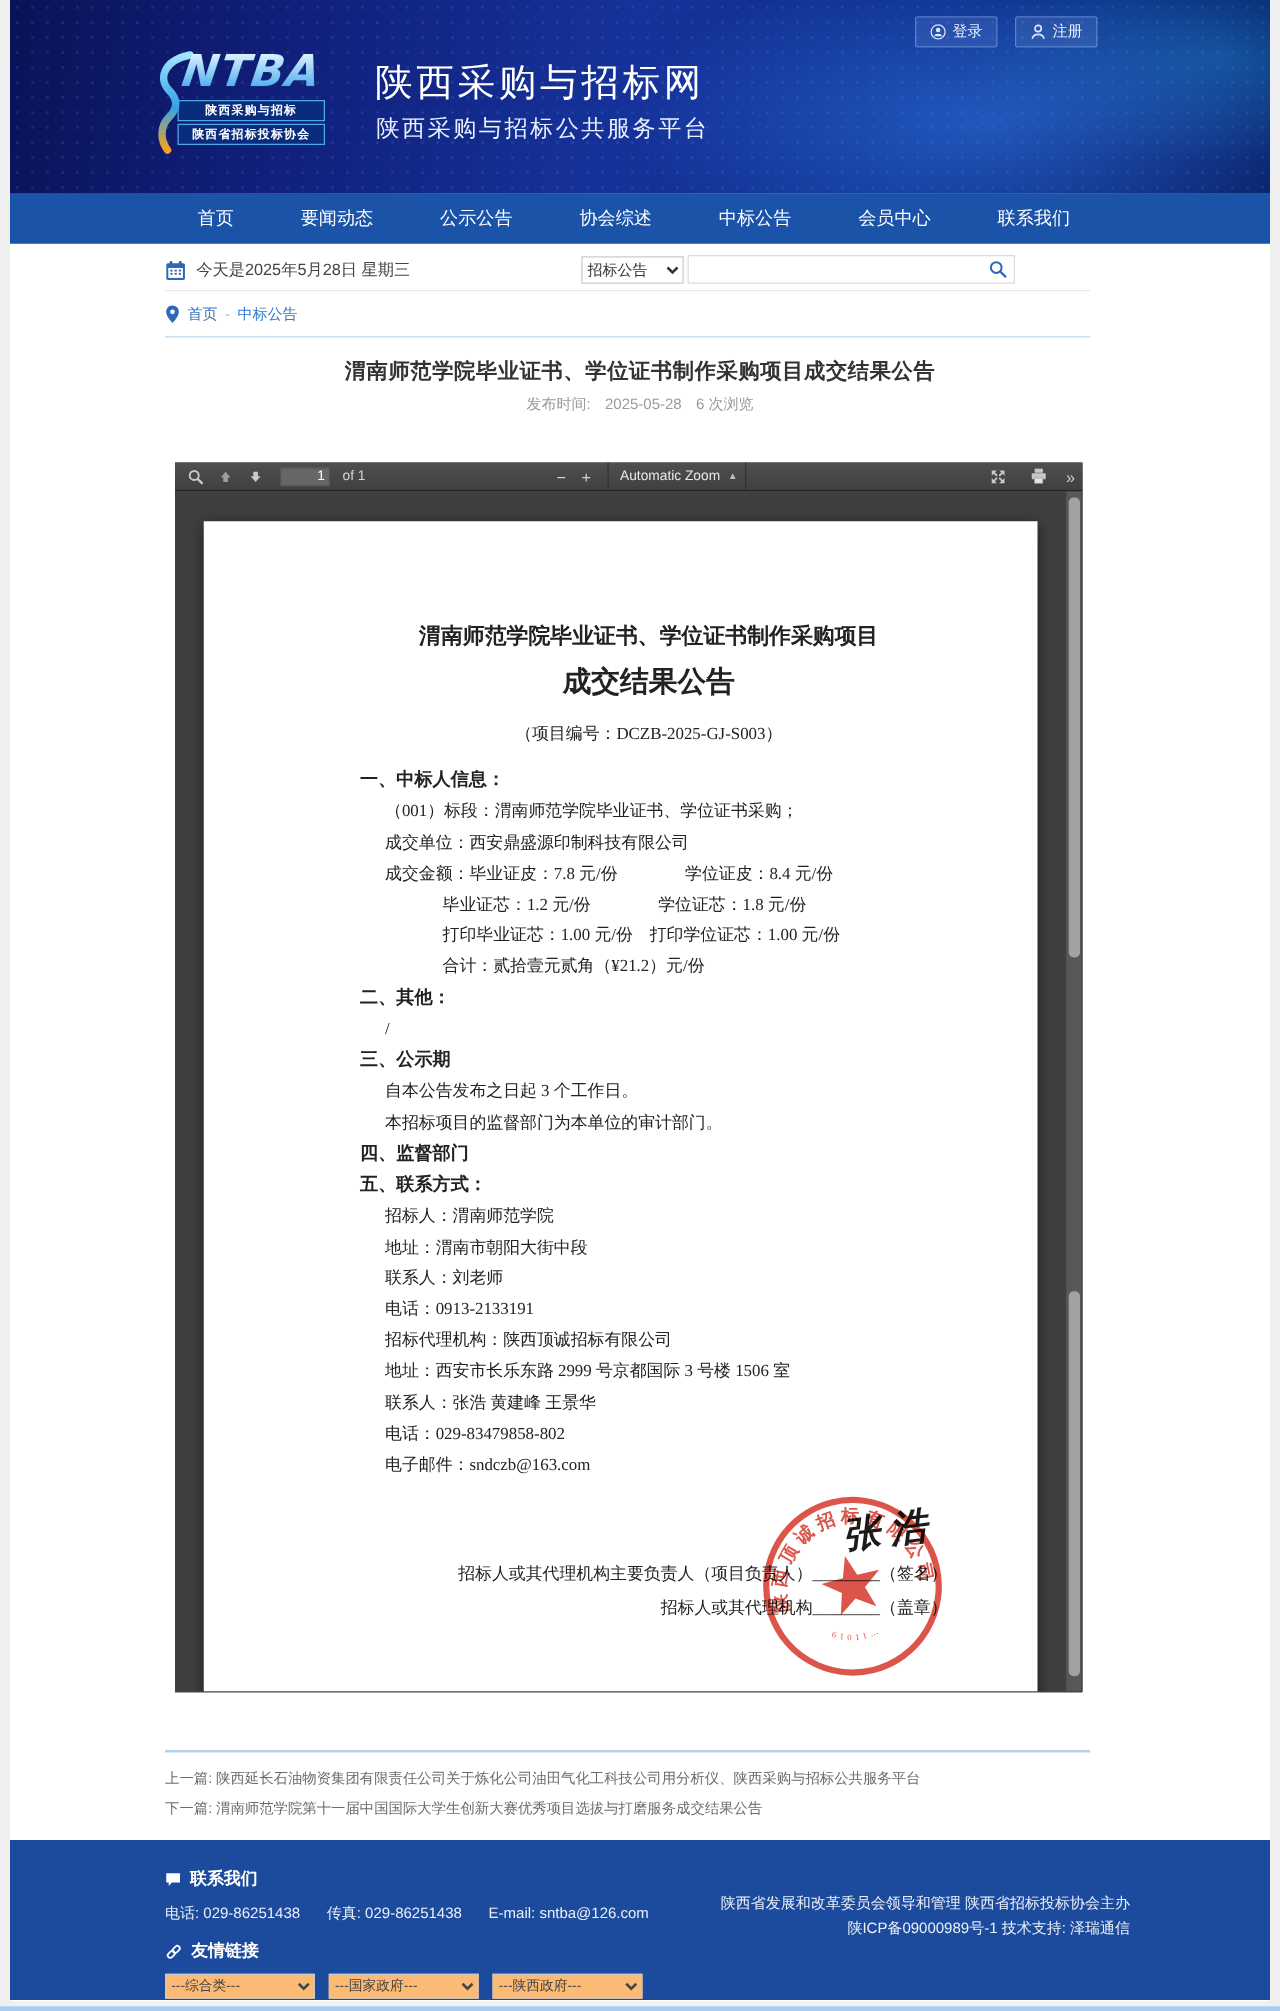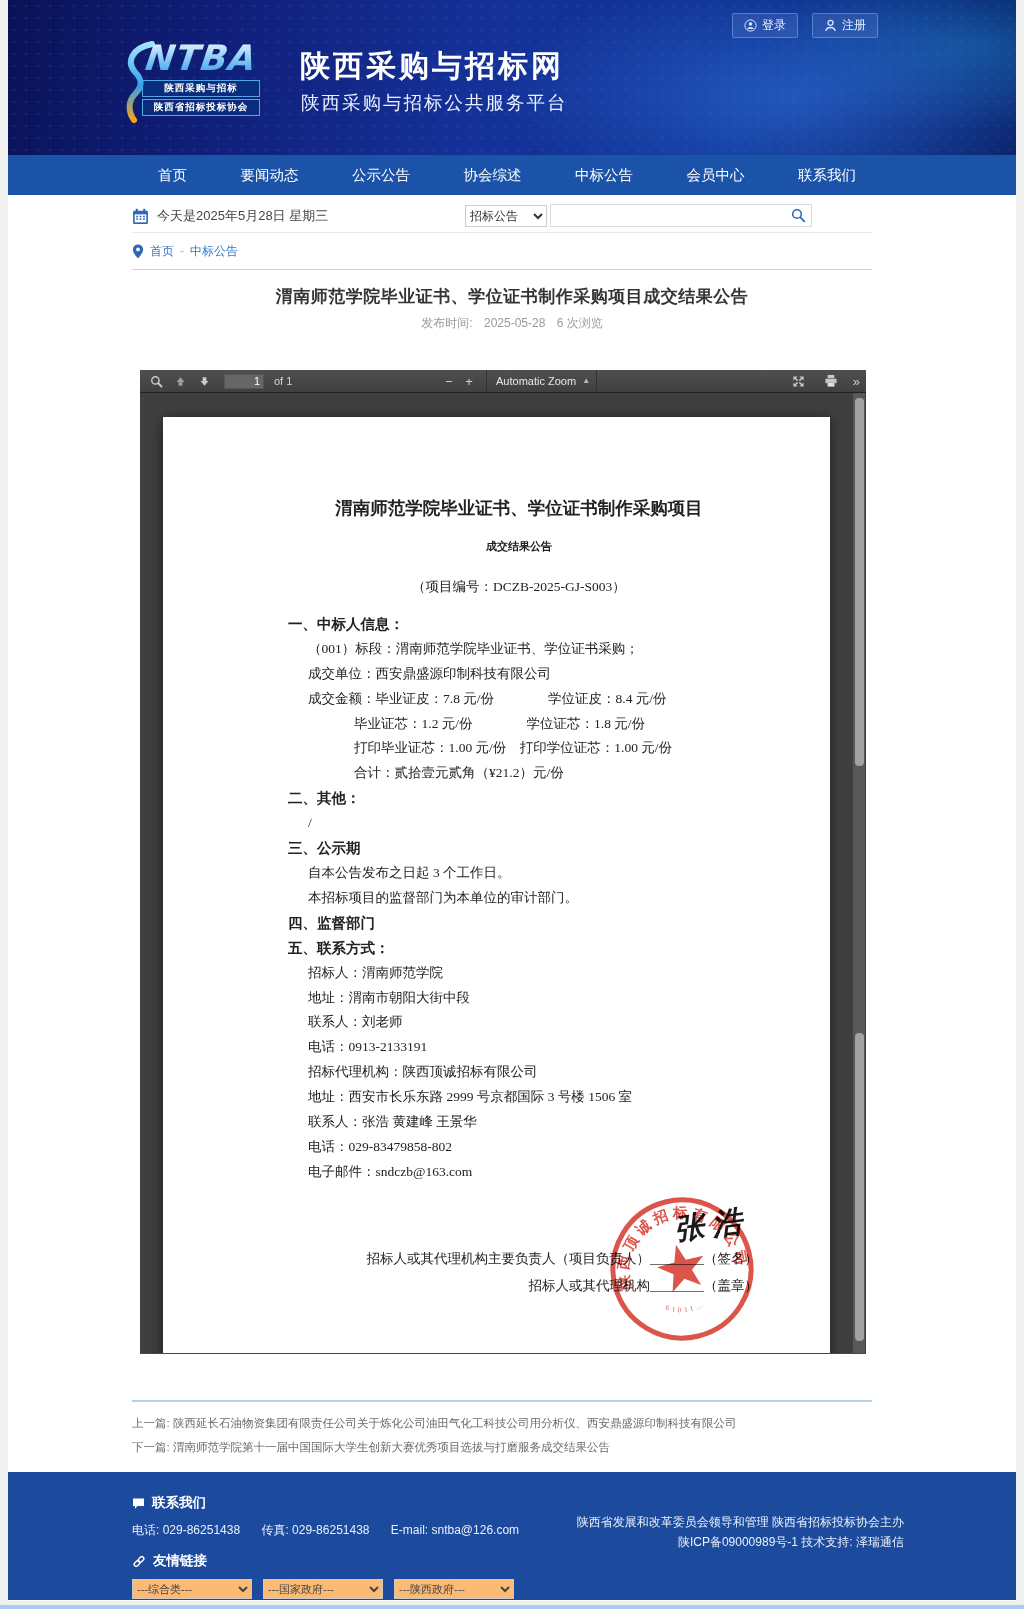--- a/index.html
+++ b/index.html
@@ -22,21 +22,21 @@
     border:1px solid rgba(170,200,255,.38); color:#e9efff; font-size:12px; padding:3px 11px; border-radius:2px; cursor:pointer; }
   .logo { position:absolute; left:112px; top:38px; width:185px; }
   .logo-acronym { font-family:"DejaVu Sans",sans-serif; font-style:italic; font-weight:900; font-size:35px;
     letter-spacing:1px; transform:skewX(-8deg); display:inline-block; margin-left:26px;
     background:linear-gradient(#eef9ff 15%,#56b0ec 70%,#1f7fd2); -webkit-background-clip:text; background-clip:text; color:transparent;
     text-shadow:0 0 1px rgba(140,210,255,.25); }
   .logo-swoosh { position:absolute; left:2px; top:2px; }
   .logo-badges { margin-left:22px; margin-top:1px; }
   .logo-badge { display:block; width:118px; text-align:center; background:#0a2c7c; border:1px solid #4fa8e6;
     color:#fff; font-size:9.5px; font-weight:bold; letter-spacing:1px; padding:1px 0; margin-top:2px; }
-  .site-title { position:absolute; left:292px; top:46px; color:#fff; font-size:30px; font-weight:bold; letter-spacing:3px; }
+  .site-title { position:absolute; left:292px; top:46px; color:#fff; font-size:30px; font-weight:normal; letter-spacing:3px; }
   .site-subtitle { position:absolute; left:293px; top:90px; color:#e8f1ff; font-size:18.5px; letter-spacing:2px; }
 
   
   .nav { height:40px; background:#1a53a8; display:flex; justify-content:space-between;
     padding:0 160px 0 150px; }
   .nav-item { line-height:40px; color:#fff; font-size:14.5px; cursor:pointer; }
 
   
   .daterow { position:relative; height:30px; margin:8px 144px 0 124px; border-bottom:1px solid #e9e9e9; }
   .date-left { position:absolute; left:0; top:4px; display:flex; align-items:flex-end; gap:8px; color:#444; font-size:13px; }
@@ -77,21 +77,21 @@
   .pdf-body { position:relative; height:960px; background:#3f3f3f; overflow:hidden; }
   .pdf-page { position:absolute; left:23px; top:24px; width:667px; height:953px; background:#fff;
     box-shadow:0 2px 12px rgba(0,0,0,.55); }
   .pdf-scroll { position:absolute; right:1px; top:0; width:12px; height:100%; background:#585858; }
   .pdf-thumb { position:absolute; left:1.5px; width:9px; background:#a2a2a2; border-radius:4px; cursor:pointer; }
 
   
   .doc { position:absolute; inset:0; font-family:"Liberation Serif","DejaVu Serif",serif; color:#222;
     font-size:13.5px; line-height:24.9px; padding-top:78px;margin-left:45px; }
   .doc-t1 { font-size:17.5px; font-weight:700; text-align:center; line-height:26px; }
-  .doc-t2 { font-size:11px; font-weight:700; text-align:center; line-height:26px; margin-top:12px; }
+  .doc-t2 { font-size:23px; font-weight:700; text-align:center; line-height:26px; margin-top:12px; }
   .doc-pn { font-size:13.5px; text-align:center; margin-top:16px; }
   .doc-lines { margin-top:12px; }
   .dl-h { font-weight:700; font-size:14.5px; margin-left:80px; }
   .dl-i1 { margin-left:100px; }
   .dl-i2 { margin-left:146px; }
   .sig { margin-top:60px; margin-right:72px; text-align:right; line-height:27px; }
   .sig-name { position:absolute; left:466px; top:796px; font-size:30px; font-weight:700; font-style:italic;
     color:#1b1b1b; transform:rotate(-7deg); letter-spacing:8px; }
   .stamp { position:absolute; left:399px; top:777px; width:150px; height:150px; opacity:.86;
     transform:rotate(-14deg); mix-blend-mode:multiply; }
@@ -328,21 +328,21 @@
         <div class="pdf-scroll">
           <div class="pdf-thumb" style="top:5px;height:368px;"></div>
           <div class="pdf-thumb" style="top:640px;height:308px;"></div>
         </div>
       </div>
     </div>
 
     <div class="divider"></div>
     <div class="pn-row">
       <div>
-        <span>上一篇: </span><span class="pn-link">陕西延长石油物资集团有限责任公司关于炼化公司油田气化工科技公司用分析仪、西安鼎盛源印制科技有限公司</span>
+        <span>上一篇: </span><span class="pn-link">陕西延长石油物资集团有限责任公司关于炼化公司油田气化工科技公司用分析仪、陕西采购与招标公共服务平台</span>
       </div>
       <div>
         <span>下一篇: </span><span class="pn-link">渭南师范学院第十一届中国国际大学生创新大赛优秀项目选拔与打磨服务成交结果公告</span>
       </div>
     </div>
 
     <footer class="footer">
       <div class="f-left">
         <div class="f-title">
           <svg width="13" height="13" viewBox="0 0 13 13">

